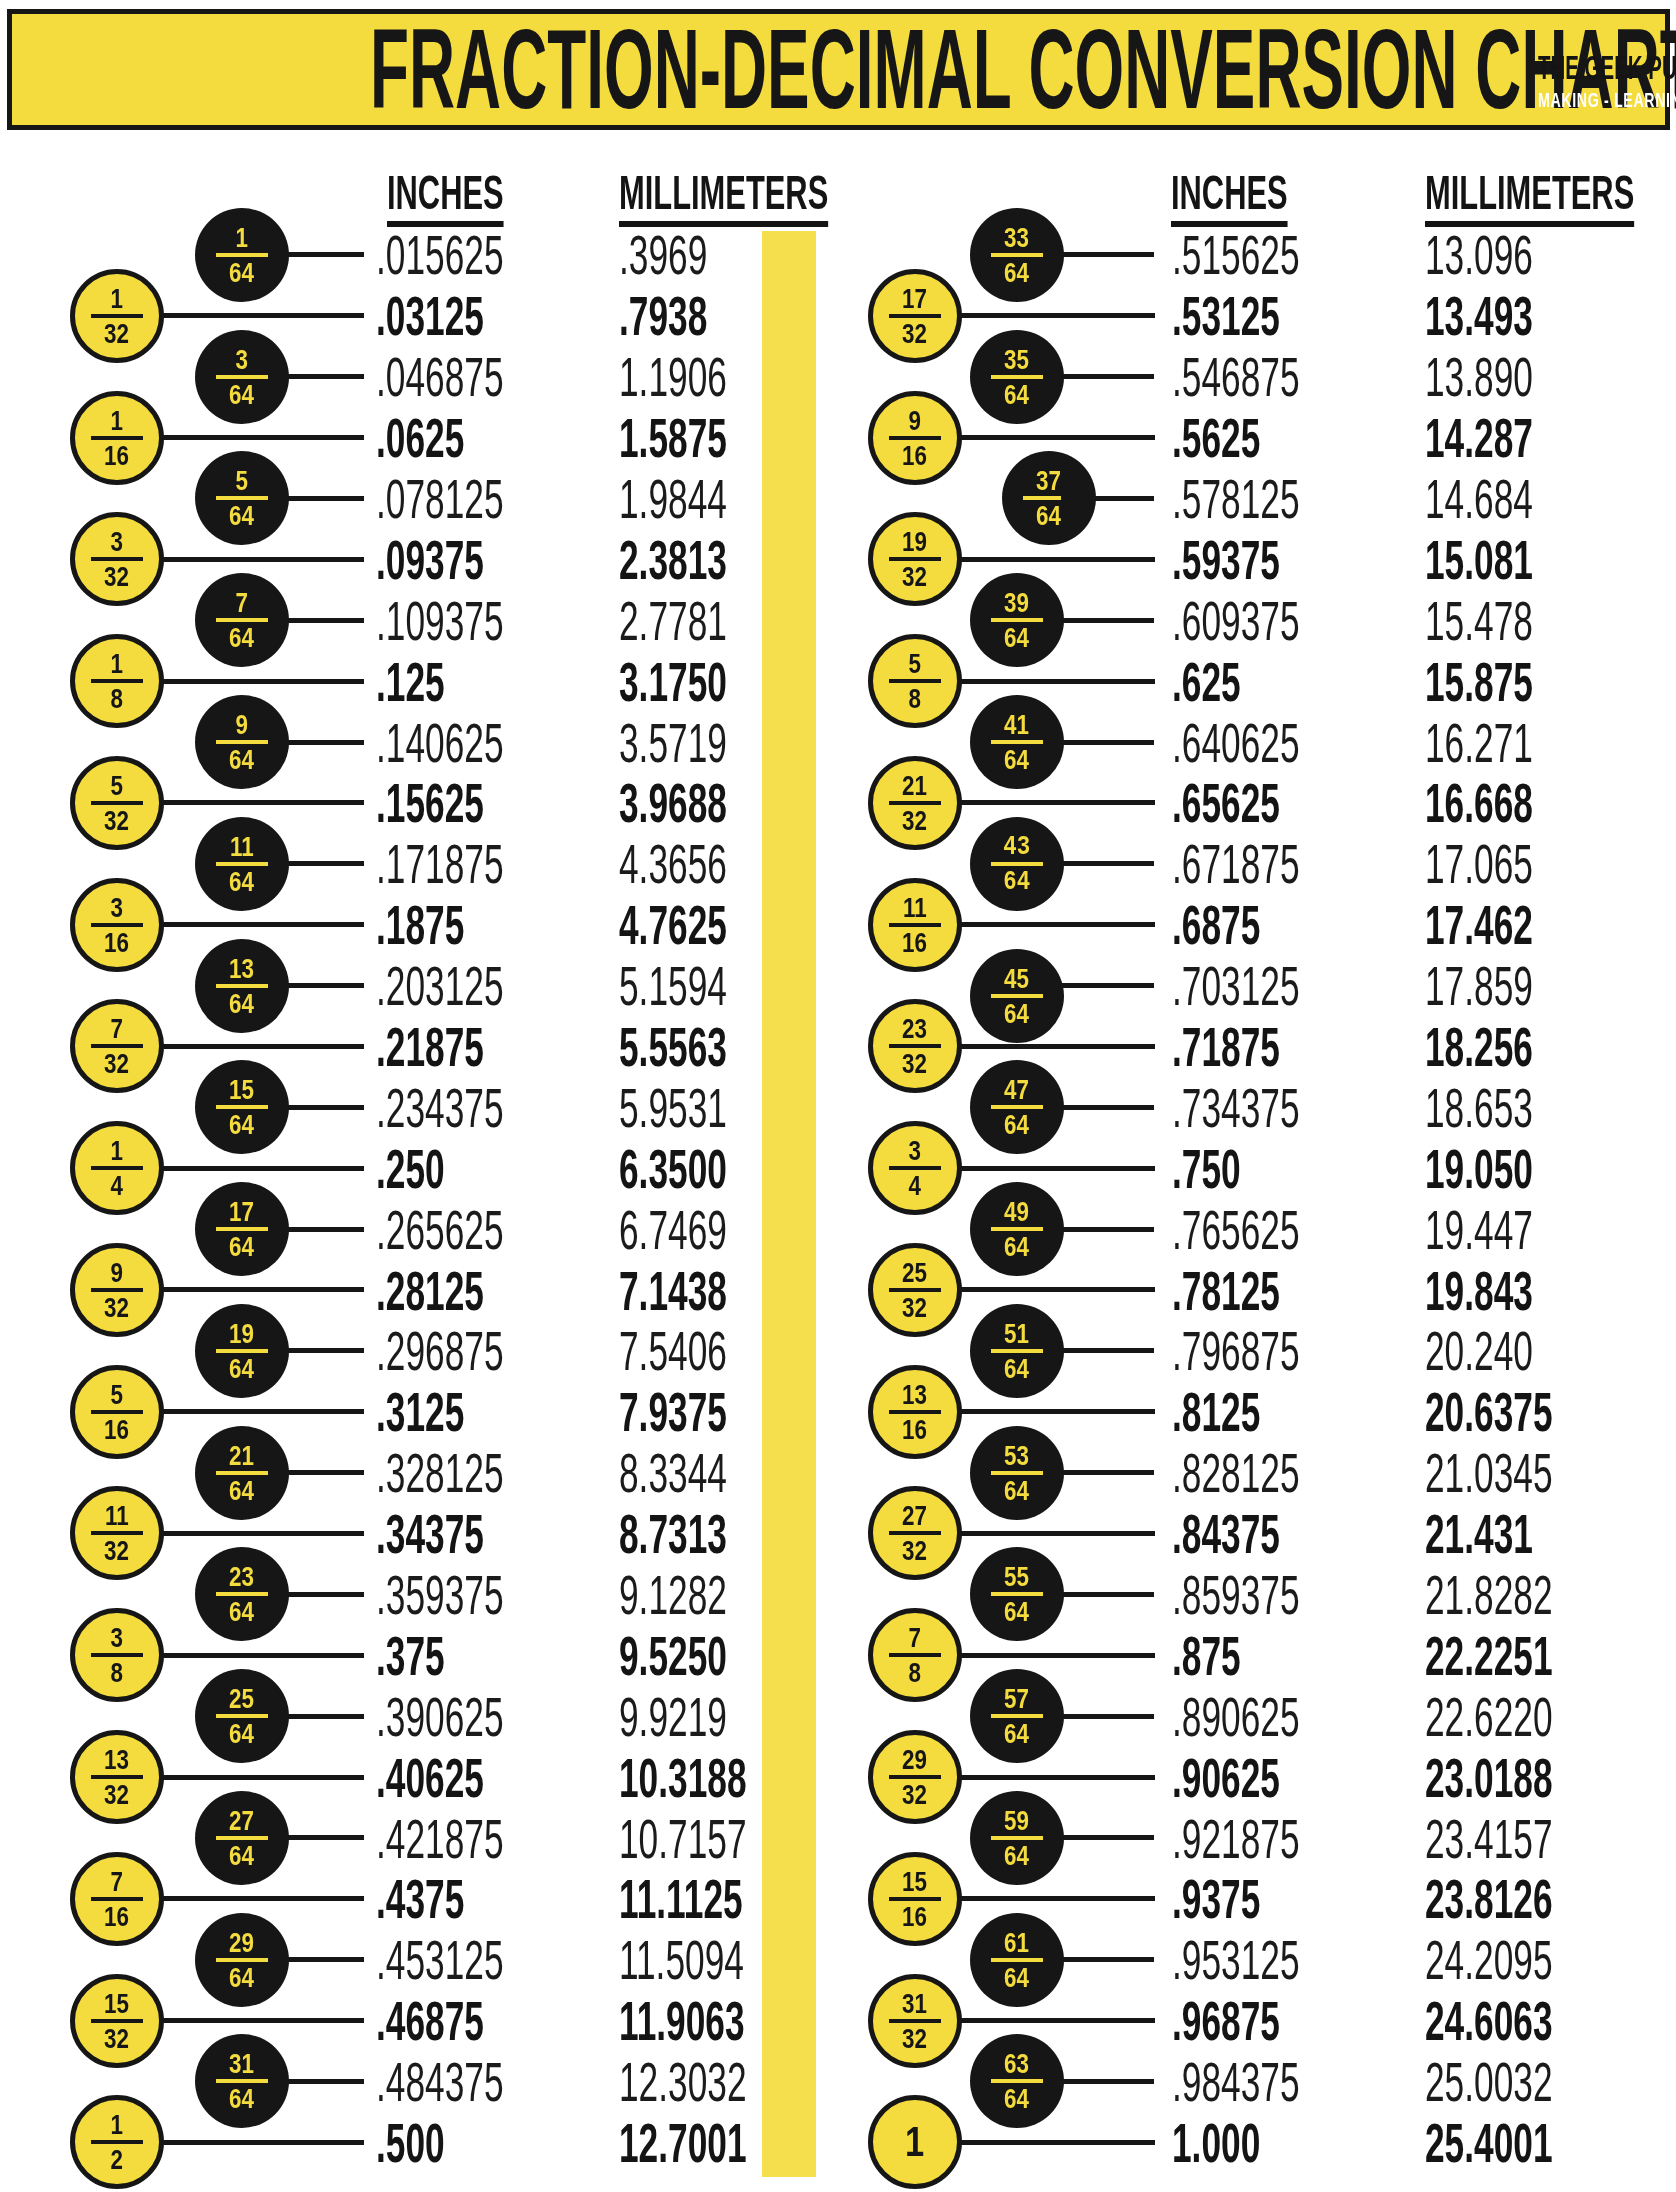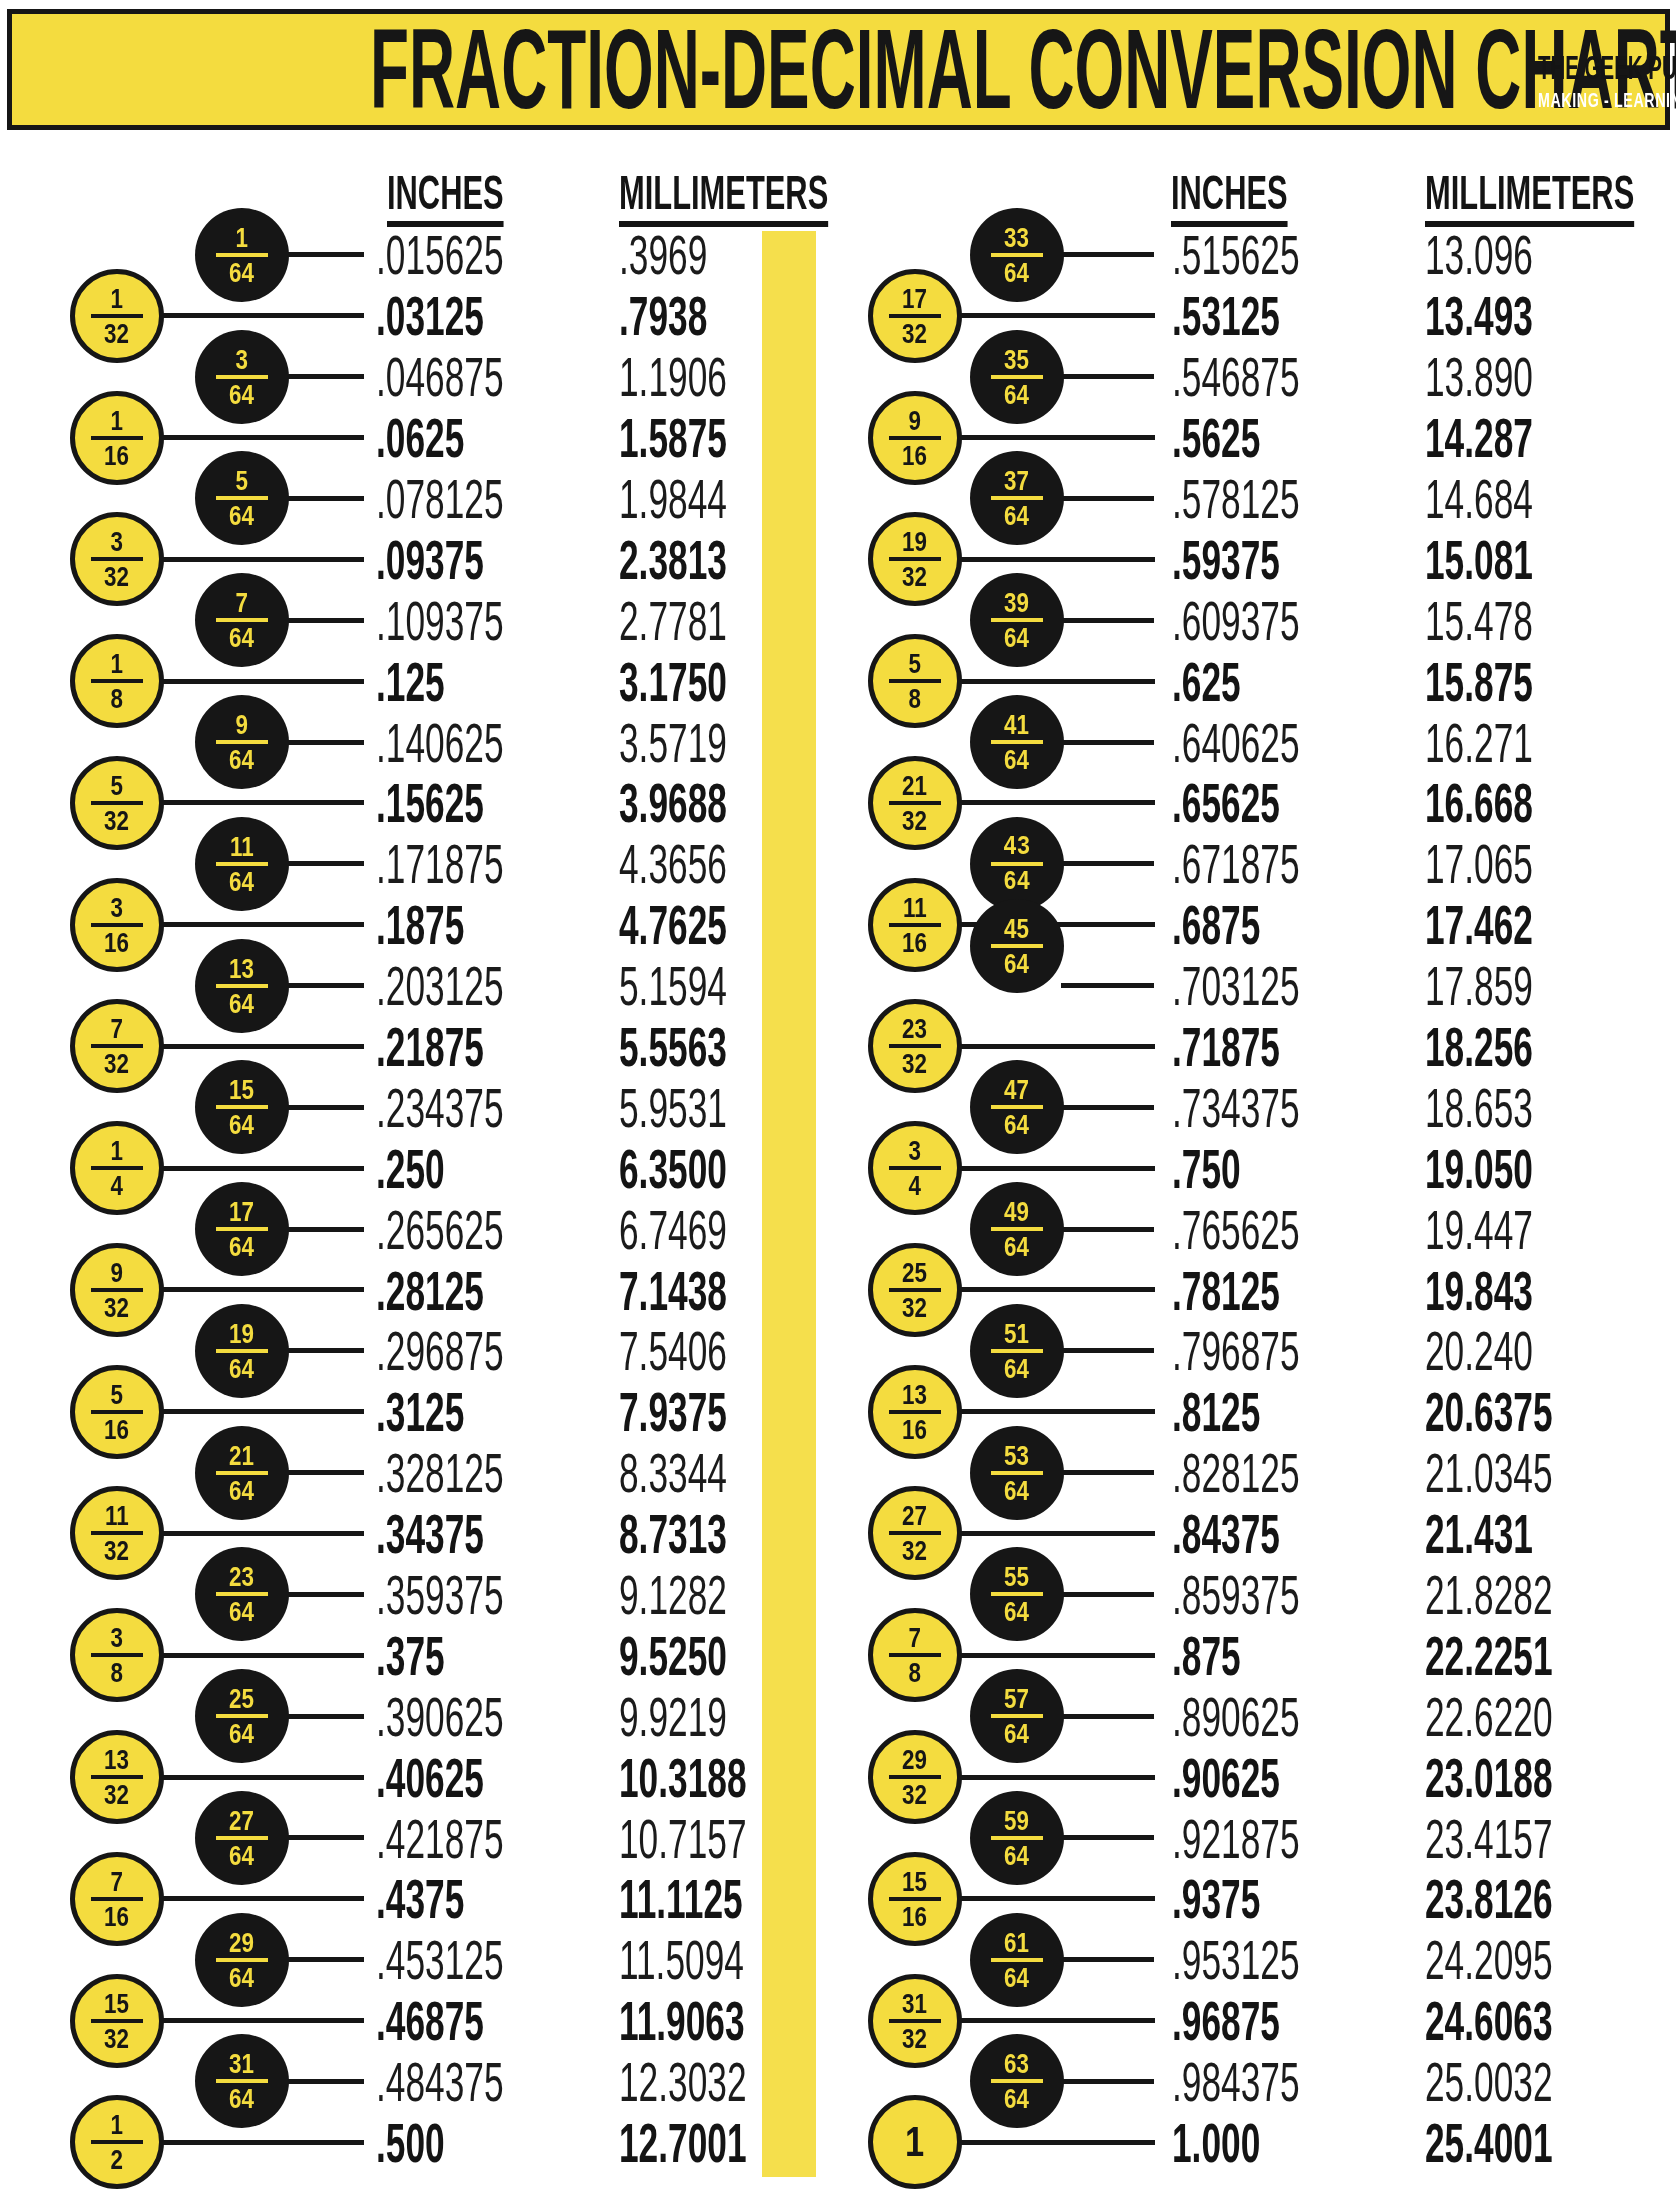--- a/index.html
+++ b/index.html
@@ -365,21 +365,21 @@
       <div class="val" style="left: 1172px; top: 346px;">.546875</div>
       <div class="val" style="left: 1425px; top: 346px;">13.890</div>
       <div class="circle yellow" style="left: 868px; top: 391px;">
         <span class="frac-num">9</span>
         <span class="frac-bar"></span>
         <span class="frac-den">16</span>
       </div>
       <div class="row-line" style="left: 959px; top: 435px; width: 196px;"></div>
       <div class="val b" style="left: 1172px; top: 407px;">.5625</div>
       <div class="val b" style="left: 1425px; top: 407px;">14.287</div>
-      <div class="circle black" style="left: 970px; top: 451px; text-align: center;">
+      <div class="circle black" style="left: 1002px; top: 451px; text-align: center;">
         <span class="frac-num">37</span>
         <span class="frac-bar"></span>
         <span class="frac-den">64</span>
       </div>
       <div class="row-line" style="left: 1061px; top: 496px; width: 93px;"></div>
       <div class="val" style="left: 1172px; top: 468px;">.578125</div>
       <div class="val" style="left: 1425px; top: 468px;">14.684</div>
       <div class="circle yellow" style="left: 868px; top: 512px;">
         <span class="frac-num">19</span>
         <span class="frac-bar"></span>
@@ -429,21 +429,21 @@
       <div class="val" style="left: 1172px; top: 833px;">.671875</div>
       <div class="val" style="left: 1425px; top: 833px;">17.065</div>
       <div class="circle yellow" style="left: 868px; top: 878px;">
         <span class="frac-num">11</span>
         <span class="frac-bar"></span>
         <span class="frac-den">16</span>
       </div>
       <div class="row-line" style="left: 959px; top: 922px; width: 196px;"></div>
       <div class="val b" style="left: 1172px; top: 894px;">.6875</div>
       <div class="val b" style="left: 1425px; top: 894px;">17.462</div>
-      <div class="circle black" style="left: 970px; top: 899px; text-align: center;">
+      <div class="circle black" style="left: 970px; top: 949px; text-align: center;">
         <span class="frac-num">45</span>
         <span class="frac-bar"></span>
         <span class="frac-den">64</span>
       </div>
       <div class="row-line" style="left: 1061px; top: 983px; width: 93px;"></div>
       <div class="val" style="left: 1172px; top: 955px;">.703125</div>
       <div class="val" style="left: 1425px; top: 955px;">17.859</div>
       <div class="circle yellow" style="left: 868px; top: 999px;">
         <span class="frac-num">23</span>
         <span class="frac-bar"></span>

